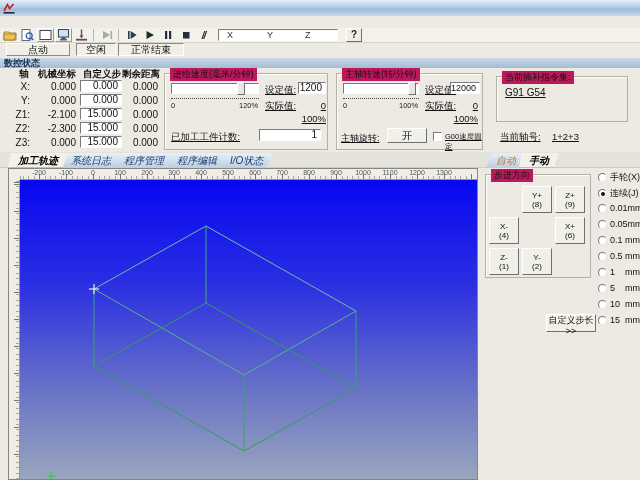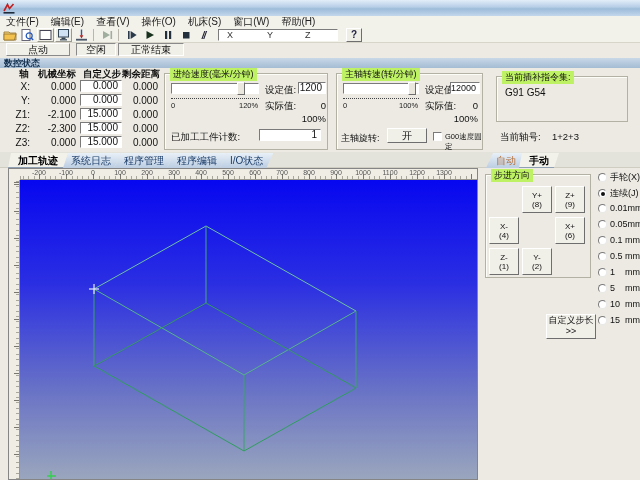--- a/index.html
+++ b/index.html
@@ -43,37 +43,37 @@
 
   
   .hcell{position:absolute;top:0;font-weight:bold;font-size:9.5px;text-align:center;color:#111;}
   .crow span{position:absolute;font-size:10px;}
   .num{text-align:right;}
   .vbox{position:absolute;background:#fff;border:1px solid;border-color:#7a7a7a #fff #fff #7a7a7a;
     text-align:right;padding-right:3px;font-size:10px;line-height:10px;}
 
   
   .group{position:absolute;border:1px solid #b3b1a4;box-shadow:1px 1px 0 #fdfdf8 inset;}
-  .gtitle{position:absolute;top:-6px;left:5px;background:#bef264;padding:0 3px;font-size:9px;color:#111;}
+  .gtitle{position:absolute;top:-6px;left:5px;background:#be185d;padding:0 3px;font-size:9px;color:#111;}
 
   .track{position:absolute;height:11px;background:#fff;border:1px solid;border-color:#7a7a7a #fff #fff #7a7a7a;}
   .thumb{position:absolute;width:8px;height:13px;background:#e9e7de;border:1px solid;
     border-color:#fff #6e6e6e #6e6e6e #fff;}
   .ticks{position:absolute;height:4px;border-bottom:1px dotted #444;}
   .slab{position:absolute;font-size:7.5px;color:#222;}
-  .flab{position:absolute;font-size:9.5px;color:#111;}
+  .flab{position:absolute;font-size:9.5px;color:#111;text-decoration:underline;}
 
   .btn3d{position:absolute;background:#f0efe8;border:1px solid;border-color:#fff #6e6e6e #6e6e6e #fff;
     text-align:center;}
   .cb{position:absolute;width:9px;height:9px;background:#fff;border:1px solid;
     border-color:#7a7a7a #fff #fff #7a7a7a;}
 
   
   .tabstrip{left:0;top:152px;width:640px;height:16px;background:#e4e3db;border-bottom:1px solid #cfcdc1;}
-  .tabs{position:absolute;display:flex;align-items:flex-end;height:16px;}
+  .tabs{position:absolute;display:flex;align-items:center;height:16px;font-style:italic;}
   .tab{height:15px;line-height:15px;padding:0 10px;margin-right:-7px;font-size:10px;color:#1b3c68;
     background:linear-gradient(180deg,#e8f0f8,#bccee2);
     clip-path:polygon(7px 0,100% 0,calc(100% - 7px) 100%,0 100%);}
   .tab.active{background:#f2f1ea;color:#000;font-weight:bold;z-index:2;
     clip-path:polygon(3px 0,100% 0,calc(100% - 5px) 100%,0 100%);
     box-shadow:0 -1px 0 #8fa0b2 inset;}
 
   
   .viewport{left:8px;top:168px;width:470px;height:312px;border:1px solid #858585;background:#efede4;}
   .ruler-top{position:absolute;left:11px;top:0;right:0;height:11px;background:#efede4;
@@ -107,29 +107,20 @@
 
 <div id="app">
 
   <div class="abs titlebar">
     <svg width="12" height="11">
       <path d="M1 8 L4.5 1.5 L6.5 5.5 L10.5 1" stroke="#c02020" stroke-width="1.6" fill="none"></path>
       <rect x="0.5" y="9" width="11" height="1.6" fill="#1d2b3c"></rect>
     </svg>
   </div>
 
-  <div class="abs menubar">
-    <span>文件(F)</span>
-    <span>编辑(E)</span>
-    <span>查看(V)</span>
-    <span>操作(O)</span>
-    <span>机床(S)</span>
-    <span>窗口(W)</span>
-    <span>帮助(H)</span>
-  </div>
 
   <div class="abs toolbar">
     <div class="tbtn">
       <svg width="14" height="12">
           <path d="M1 3h5l1 1h6v7H1z" fill="#f6d988" stroke="#93702a" stroke-width="0.8"></path>
           <path d="M1 5h12l-1.6 6H1z" fill="#f2c14e" stroke="#93702a" stroke-width="0.8"></path>
         </svg>
     </div>
     <div class="tbtn">
       <svg width="13" height="12">
@@ -410,15 +401,15 @@
   </div>
   <div class="radio" style="left:598px;top:299px">
     <span class="rdot"></span>
       <span class="rlabel">10  mm</span>
   </div>
   <div class="radio" style="left:598px;top:315px">
     <span class="rdot"></span>
       <span class="rlabel">15  mm</span>
   </div>
 
-  <div class="btn3d" style="left:546px;top:314px;width:50px;height:25px;line-height:11px;font-size:9px">自定义步长&gt;&gt;</div>
+  <div class="btn3d" style="left:546px;top:314px;width:50px;height:18px;line-height:11px;font-size:9px">自定义步长&gt;&gt;</div>
 
 </div>
 
 </body></html>

